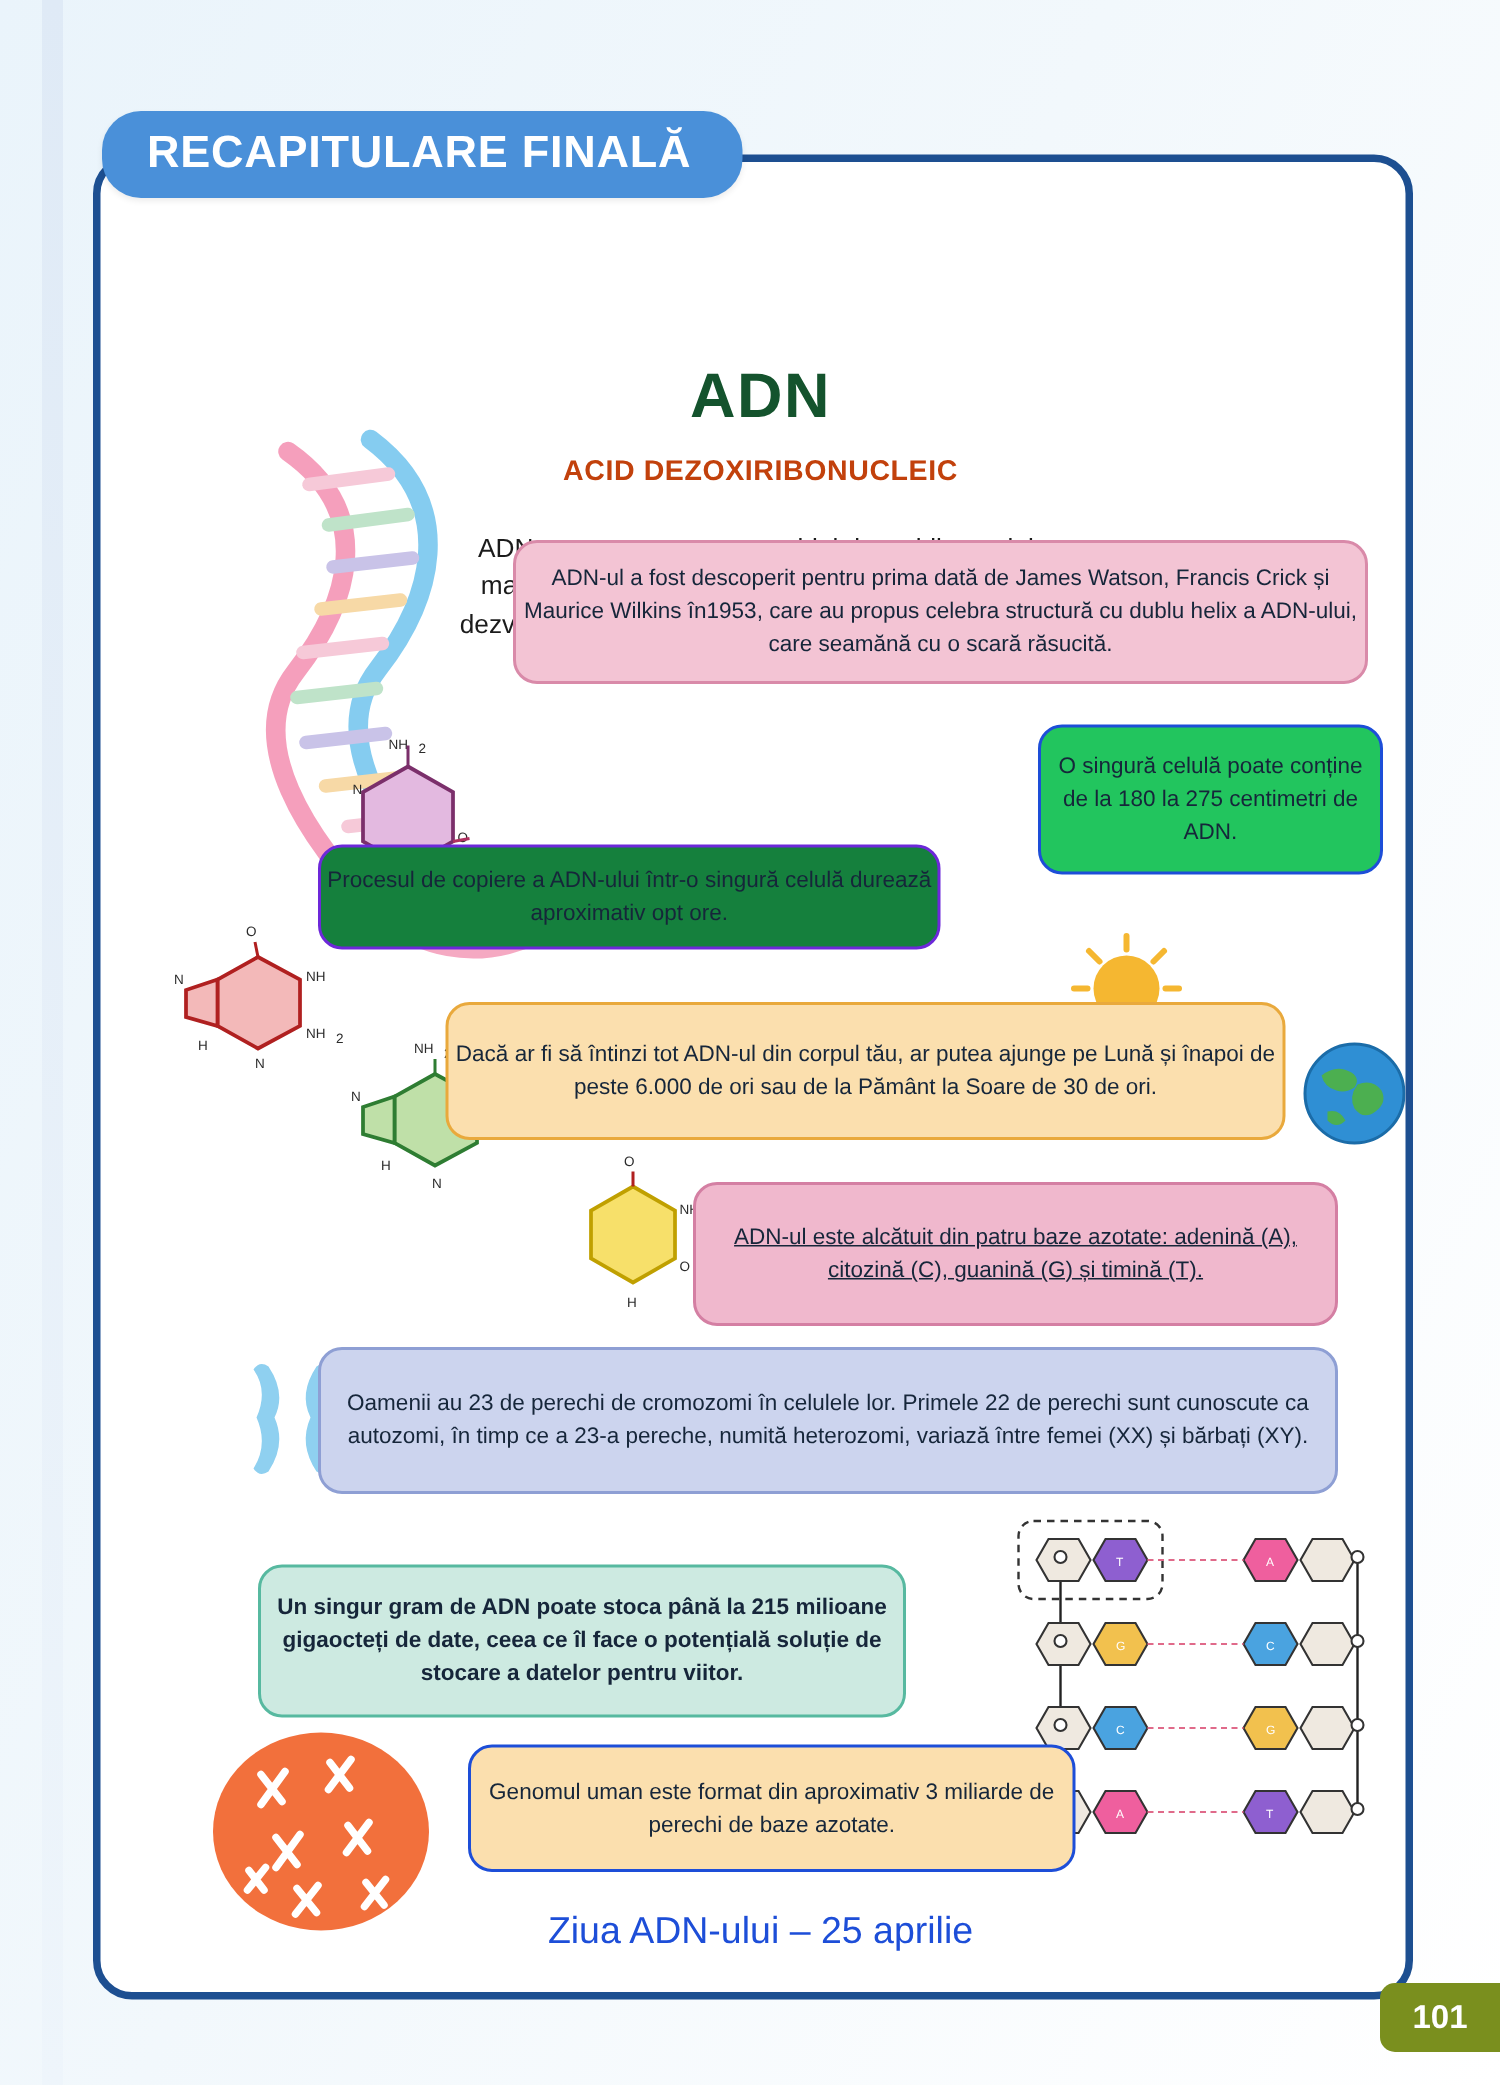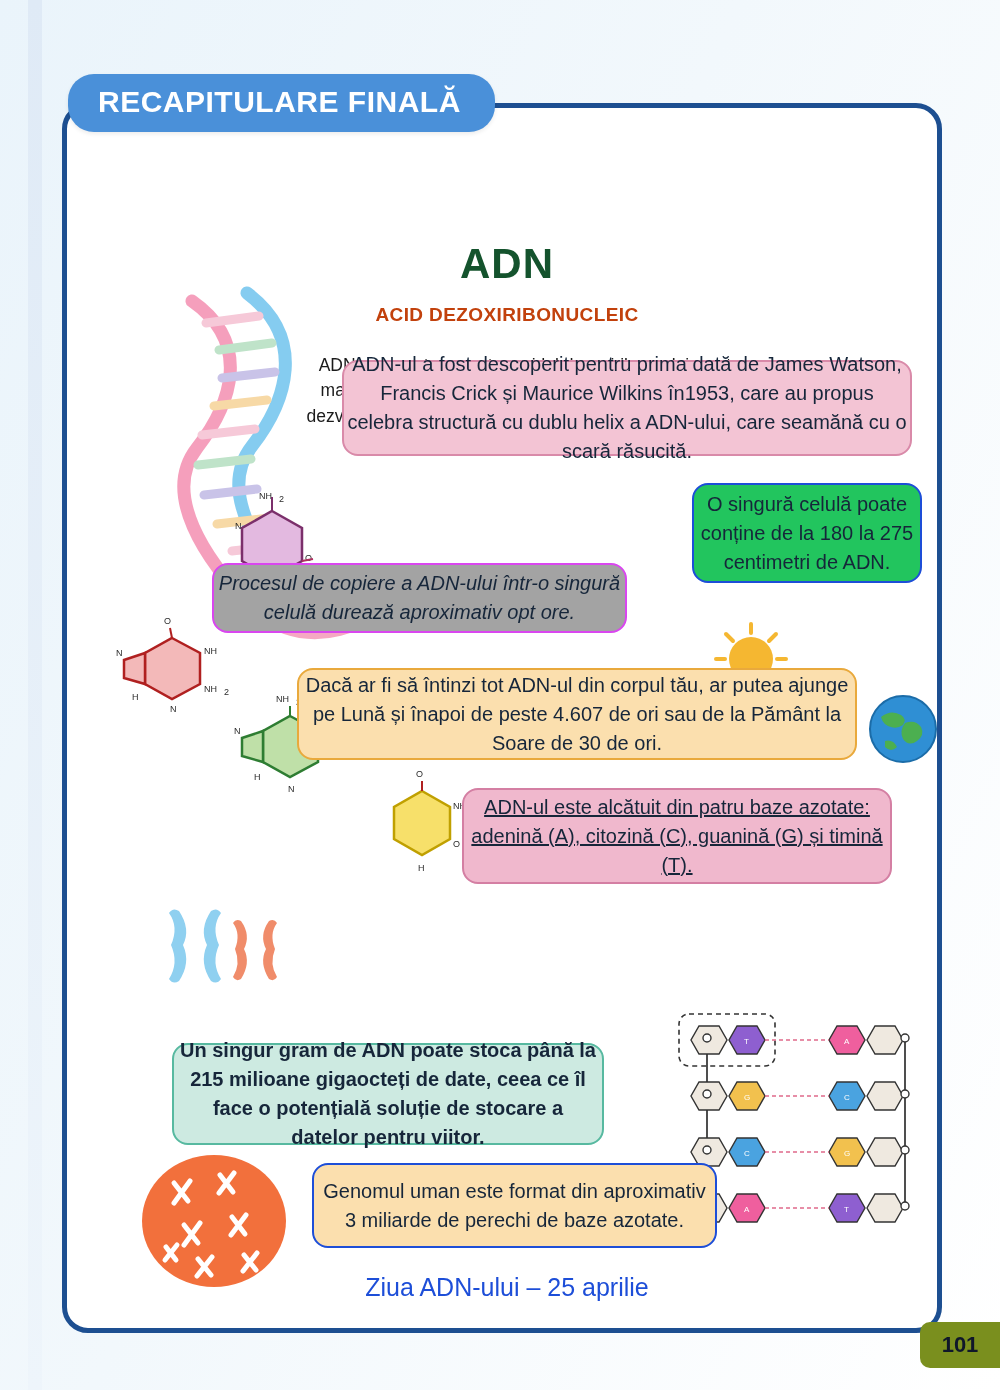--- a/index.html
+++ b/index.html
@@ -87,30 +87,30 @@
   }
 
   
   .fact {
     position: absolute;
     box-sizing: border-box;
     border-radius: 16px;
     text-align: center;
     line-height: 1.45;
     color: #16263a;
-    font-size: 20px;
+    font-size: 15px;
     padding: 11px 3px;
     display: flex;
     align-items: center;
     justify-content: center;
   }
   .fact-pink   { background: #f3c4d4; border: 2px solid #d98aa9; }
   .fact-pink2  { background: #f0b8cd; border: 2px solid #d47fa3; }
   .fact-blue   { background: #22c55e; border: 2px solid #1d4ed8; margin-left: 25px; }
-  .fact-green  { background: #a3a3a3; border: 2px solid #d946ef; font-style: italic; }
+  .fact-green  { background: #15803d; border: 2px solid #6d28d9; }
   .fact-green2 { background: #cdeae1; border: 2px solid #57b9a0; }
   .fact-orange { background: #fbdfae; border: 2px solid #e9a93c; }
   .fact-orange2{ background: #fbdfae; border: 2px solid #1d4ed8; }
   .fact-lav    { background: #ccd4ee; border: 2px solid #8e9fd4; }
 
   #fact-discovery { left: 275px; top: 252px; width: 570px; height: 96px; }
   #fact-cell      { left: 600px; top: 375px; width: 230px; height: 100px; }
   #fact-copy      { left: 145px; top: 455px; width: 415px; height: 70px; }
   #fact-moon      { left: 230px; top: 560px; width: 560px; height: 92px; }
   #fact-bases     { left: 395px; top: 680px; width: 430px; height: 96px; text-decoration: underline; }
@@ -127,21 +127,21 @@
     font-size: 25px;
   }
 
   
   .page-number {
     position: absolute;
     right: 0px; bottom: 22px;
     width: 80px; height: 46px;
     background: #7a8f1e;
     border-radius: 10px 0 0 10px;
-    color: #0f172a;
+    color: #ffffff;
     font-size: 22px;
     font-weight: bold;
     display: flex;
     align-items: center;
     justify-content: center;
   }
 
   .side-stripe {
     position: absolute;
     left: 28px; top: 0; width: 14px; height: 1390px;
@@ -390,22 +390,23 @@
             <circle cx="238" cy="86" r="4"></circle>
             <circle cx="238" cy="142" r="4"></circle>
             <circle cx="238" cy="198" r="4"></circle>
         </g>
       </svg>
     </div>
 
     <div class="fact fact-pink" id="fact-discovery">ADN-ul a fost descoperit pentru prima dată de James Watson, Francis Crick și Maurice Wilkins în1953, care au propus celebra structură cu dublu helix a ADN-ului, care seamănă cu o scară răsucită.</div>
     <div class="fact fact-blue" id="fact-cell">O singură celulă poate conține de la 180 la 275 centimetri de ADN.</div>
     <div class="fact fact-green" id="fact-copy">Procesul de copiere a ADN-ului într-o singură celulă durează aproximativ opt ore.</div>
-    <div class="fact fact-orange" id="fact-moon">Dacă ar fi să întinzi tot ADN-ul din corpul tău, ar putea ajunge pe Lună și înapoi de peste 4.607 de ori sau de la Pământ la Soare de 30 de ori.</div>
+    <div class="fact fact-orange" id="fact-moon">Dacă ar fi să întinzi tot ADN-ul din corpul tău, ar putea ajunge pe Lună și înapoi de peste 6.000 de ori sau de la Pământ la Soare de 30 de ori.</div>
     <div class="fact fact-pink2" id="fact-bases">ADN-ul este alcătuit din patru baze azotate: adenină (A), citozină (C), guanină (G) și timină (T).</div>
+    <div class="fact fact-lav" id="fact-chromo">Oamenii au 23 de perechi de cromozomi în celulele lor. Primele 22 de perechi sunt cunoscute ca autozomi, în timp ce a 23-a pereche, numită heterozomi, variază între femei (XX) și bărbați (XY).</div>
     <div class="fact fact-green2" id="fact-storage">Un singur gram de ADN poate stoca până la 215 milioane gigaocteți de date, ceea ce îl face o potențială soluție de stocare a datelor pentru viitor.</div>
     <div class="fact fact-orange2" id="fact-genome">Genomul uman este format din aproximativ 3 miliarde de perechi de baze azotate.</div>
 
     <div class="day-text">Ziua ADN-ului – 25 aprilie</div>
   </div>
 
   <div class="header-tab">RECAPITULARE FINALĂ</div>
   <div class="page-number">101</div>
 </div>
 

